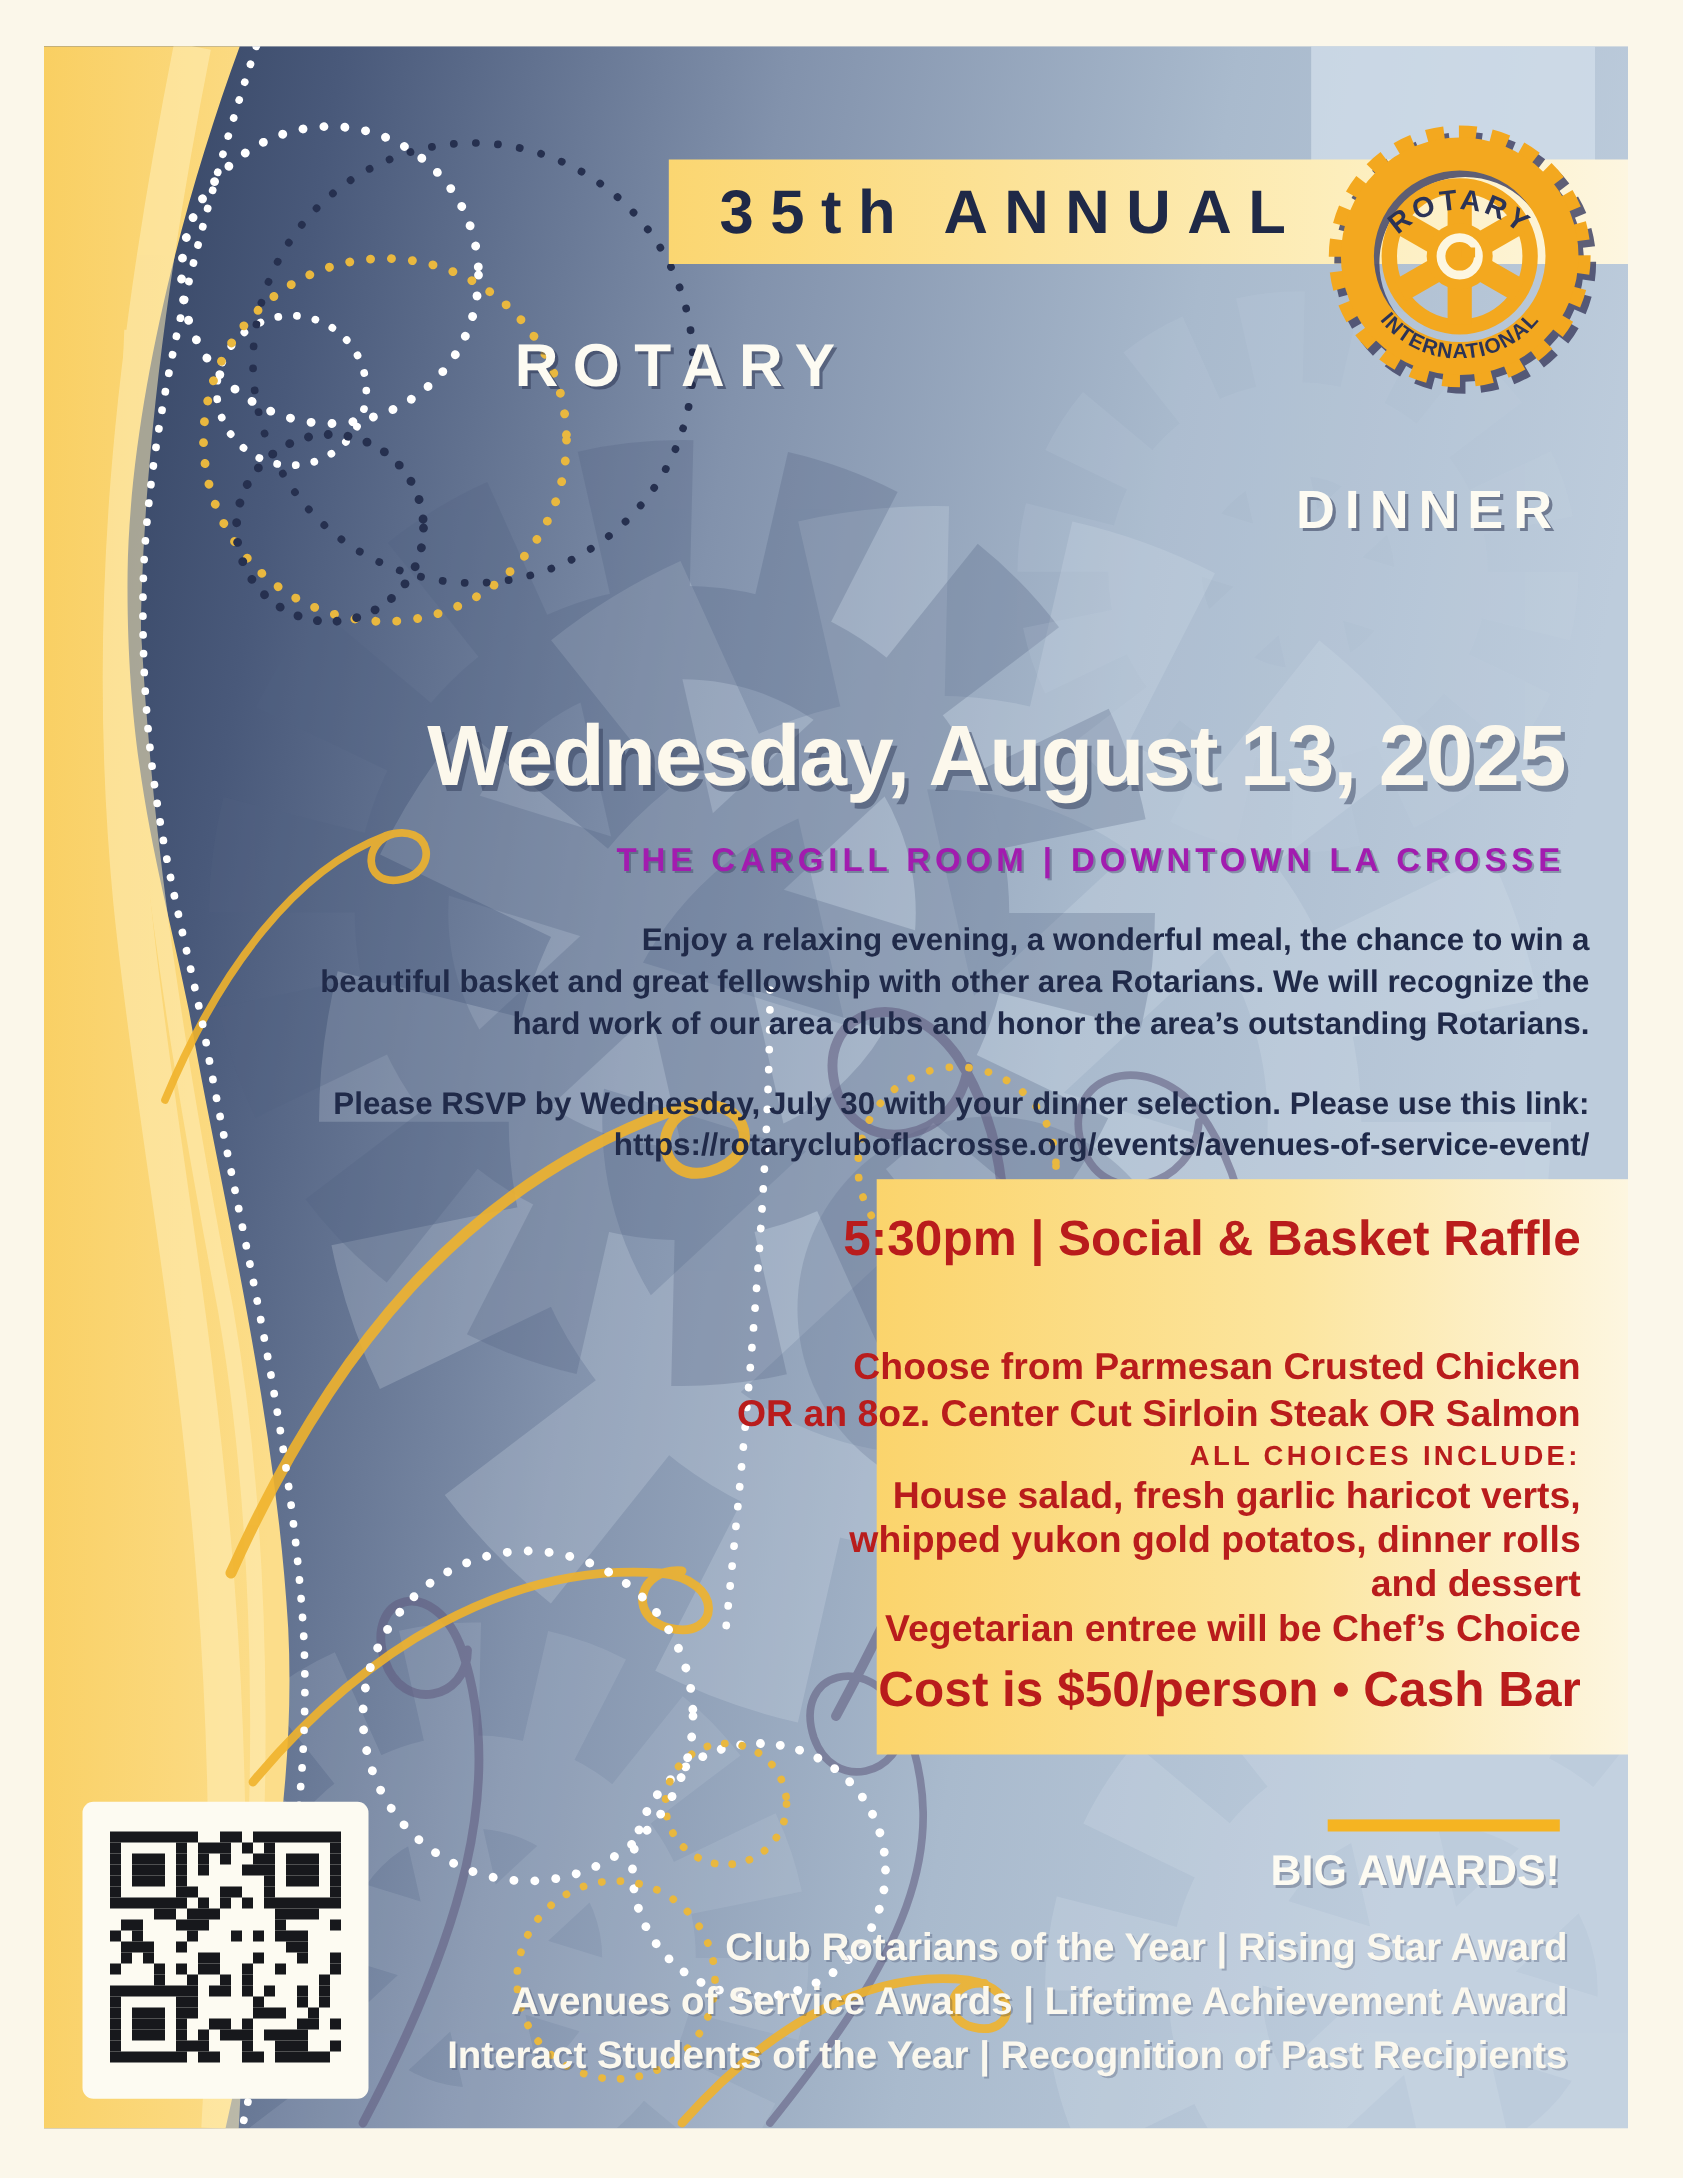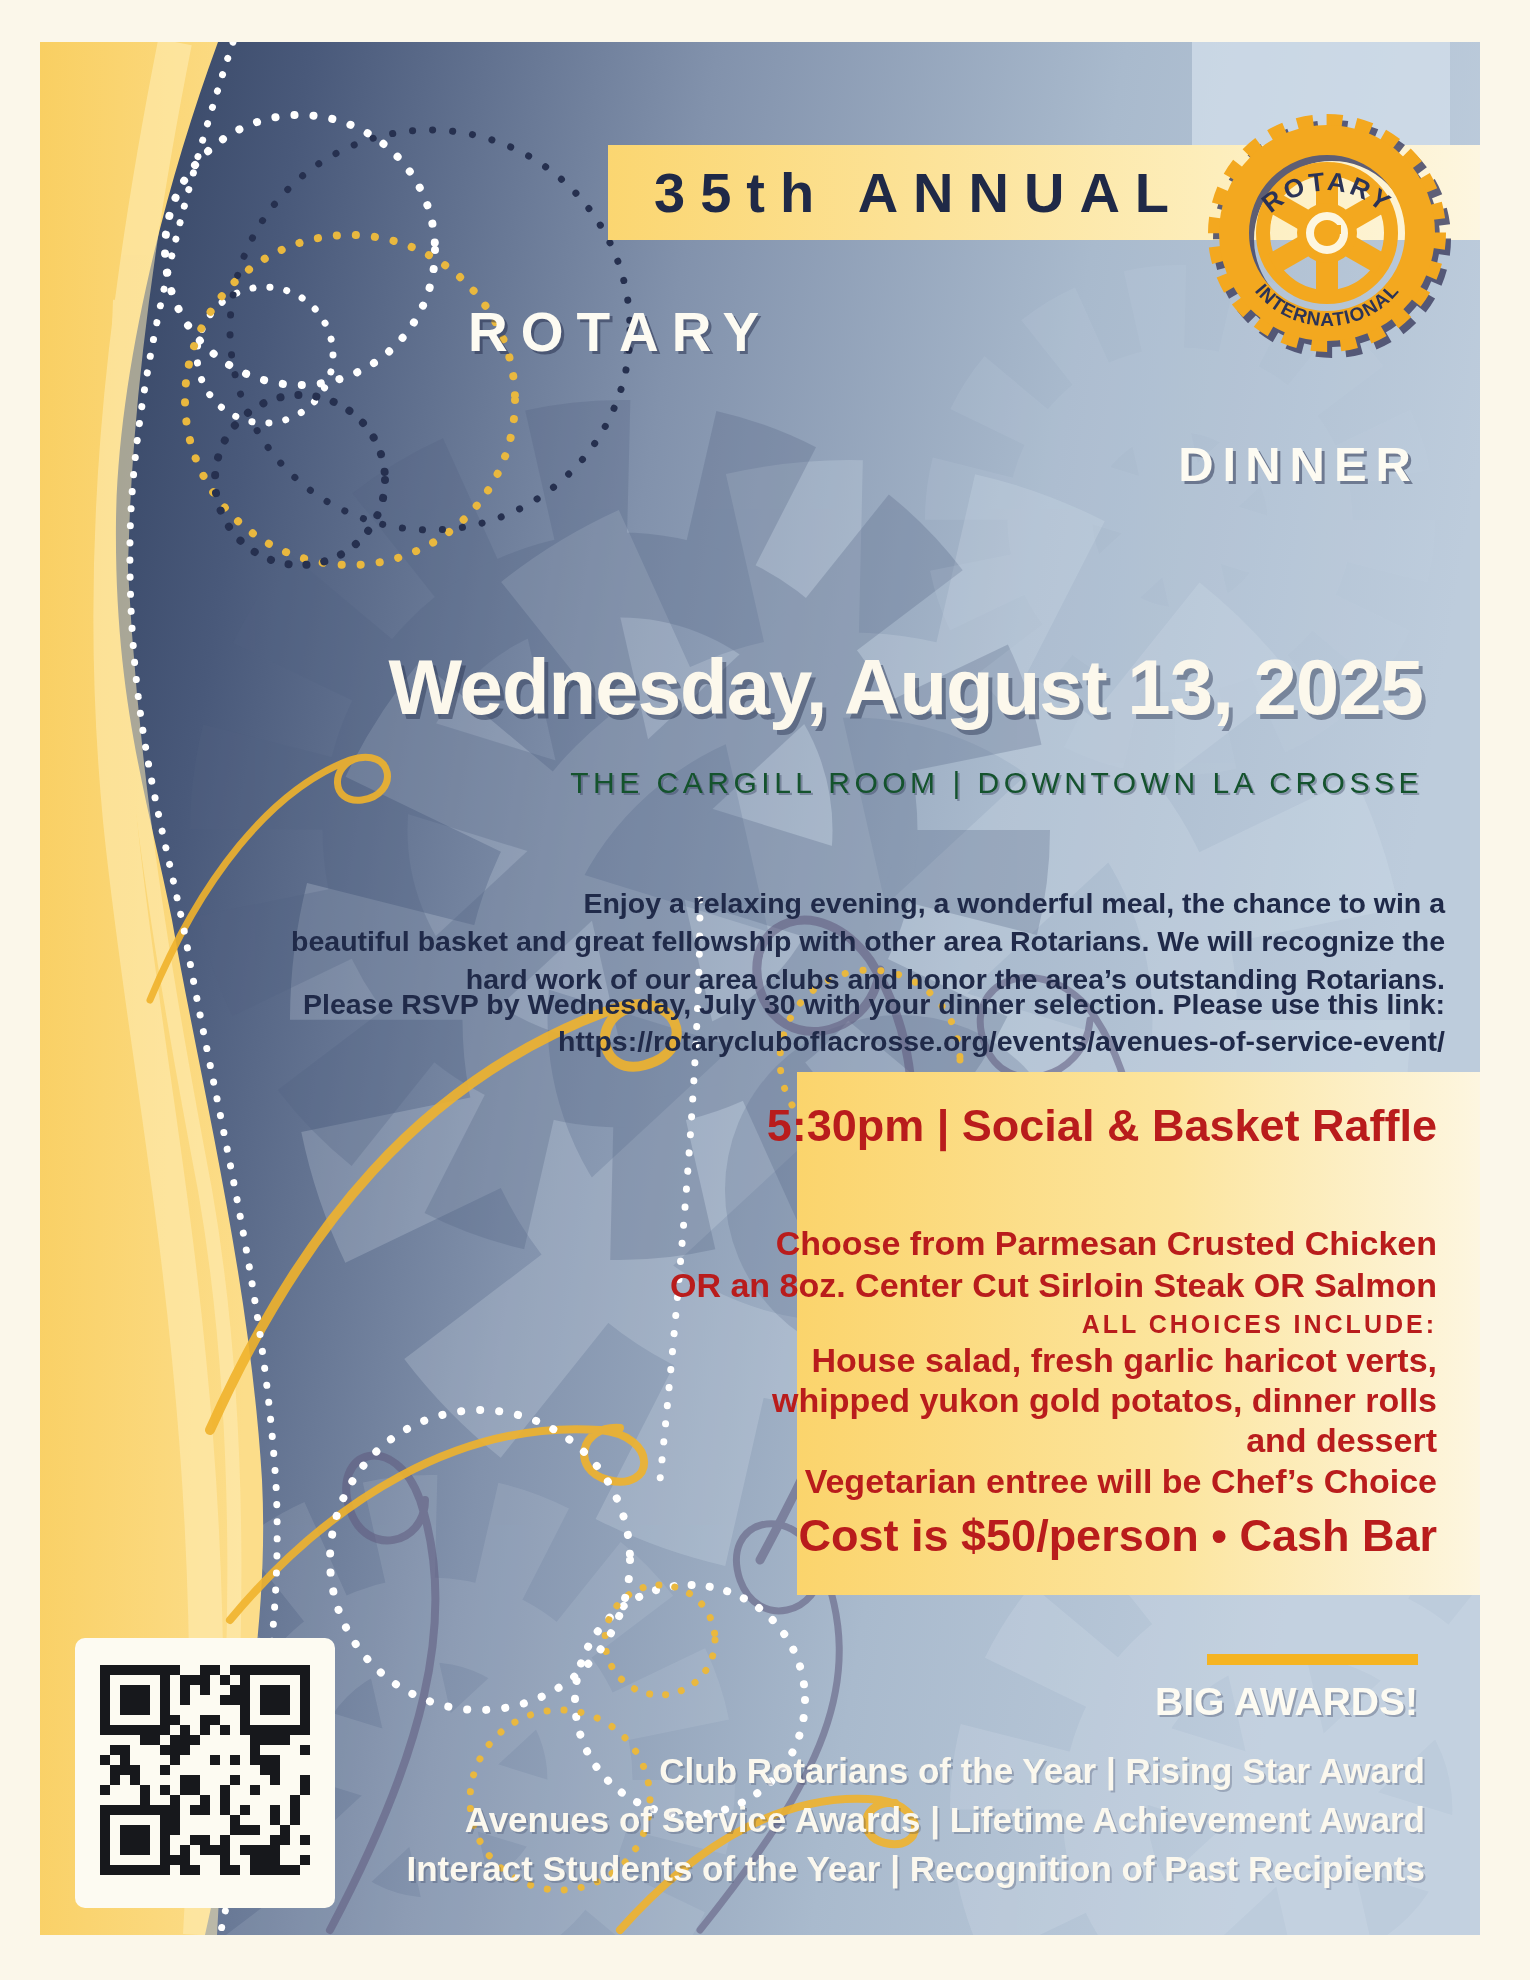--- a/index.html
+++ b/index.html
@@ -14,23 +14,23 @@
           text-shadow:3px 3px 0 rgba(35,44,74,.5);}
   .script-row{left:244px;top:282px;display:flex;align-items:baseline;color:#fdfbf2;
               text-shadow:5px 6px 0 rgba(35,44,74,.55);}
   .script{font-family:"DejaVu Serif",serif;font-style:italic;font-weight:normal;font-size:148px;line-height:1;}
   .script-of{font-size:40px;font-weight:bold;letter-spacing:2px;margin:0 6px 0 10px;
              font-family:"Liberation Sans",sans-serif;text-shadow:2px 2px 0 rgba(35,44,74,.5);}
   .dinner{right:110px;top:436px;font-size:49px;font-weight:bold;letter-spacing:9px;color:#fdfbf2;
           text-shadow:3px 3px 0 rgba(35,44,74,.5);}
   .date{right:107px;top:642px;font-size:78px;font-weight:bold;letter-spacing:-1px;color:#fcf8ec;
         text-shadow:4px 5px 0 rgba(40,50,80,.45);}
-  .venue{right:107px;top:766px;font-size:30px;font-weight:normal;letter-spacing:4.5px;color:#14532d;
+  .venue{right:107px;top:766px;font-size:30px;font-weight:bold;letter-spacing:4.5px;color:#a21caf;
          text-shadow:2px 2px 0 rgba(40,50,80,.35);}
-  .intro{right:85px;top:884px;text-align:right;font-size:28.5px;font-weight:bold;line-height:38px;color:#202a49;}
+  .intro{right:85px;top:836px;text-align:right;font-size:28.5px;font-weight:bold;line-height:38px;color:#202a49;}
   .rsvp{right:85px;top:986px;text-align:right;font-size:28.5px;font-weight:bold;line-height:37px;color:#202a49;}
   .box-text{text-align:right;color:#b91c1c;font-weight:bold;}
   .schedule{right:93px;top:1098px;font-size:45px;line-height:56px;}
   .menu{right:93px;top:1222px;font-size:34px;line-height:42px;}
   .includes-label{right:93px;top:1310px;font-size:25px;letter-spacing:3px;}
   .includes{right:93px;top:1340px;font-size:34px;line-height:40px;}
   .veg{right:93px;top:1462px;font-size:34px;}
   .cost{right:93px;top:1510px;font-size:45px;}
   .awards-heading{right:112px;top:1680px;font-size:39px;font-weight:bold;color:#fdfbf2;
                   text-shadow:2px 2px 0 rgba(35,44,74,.3);}

